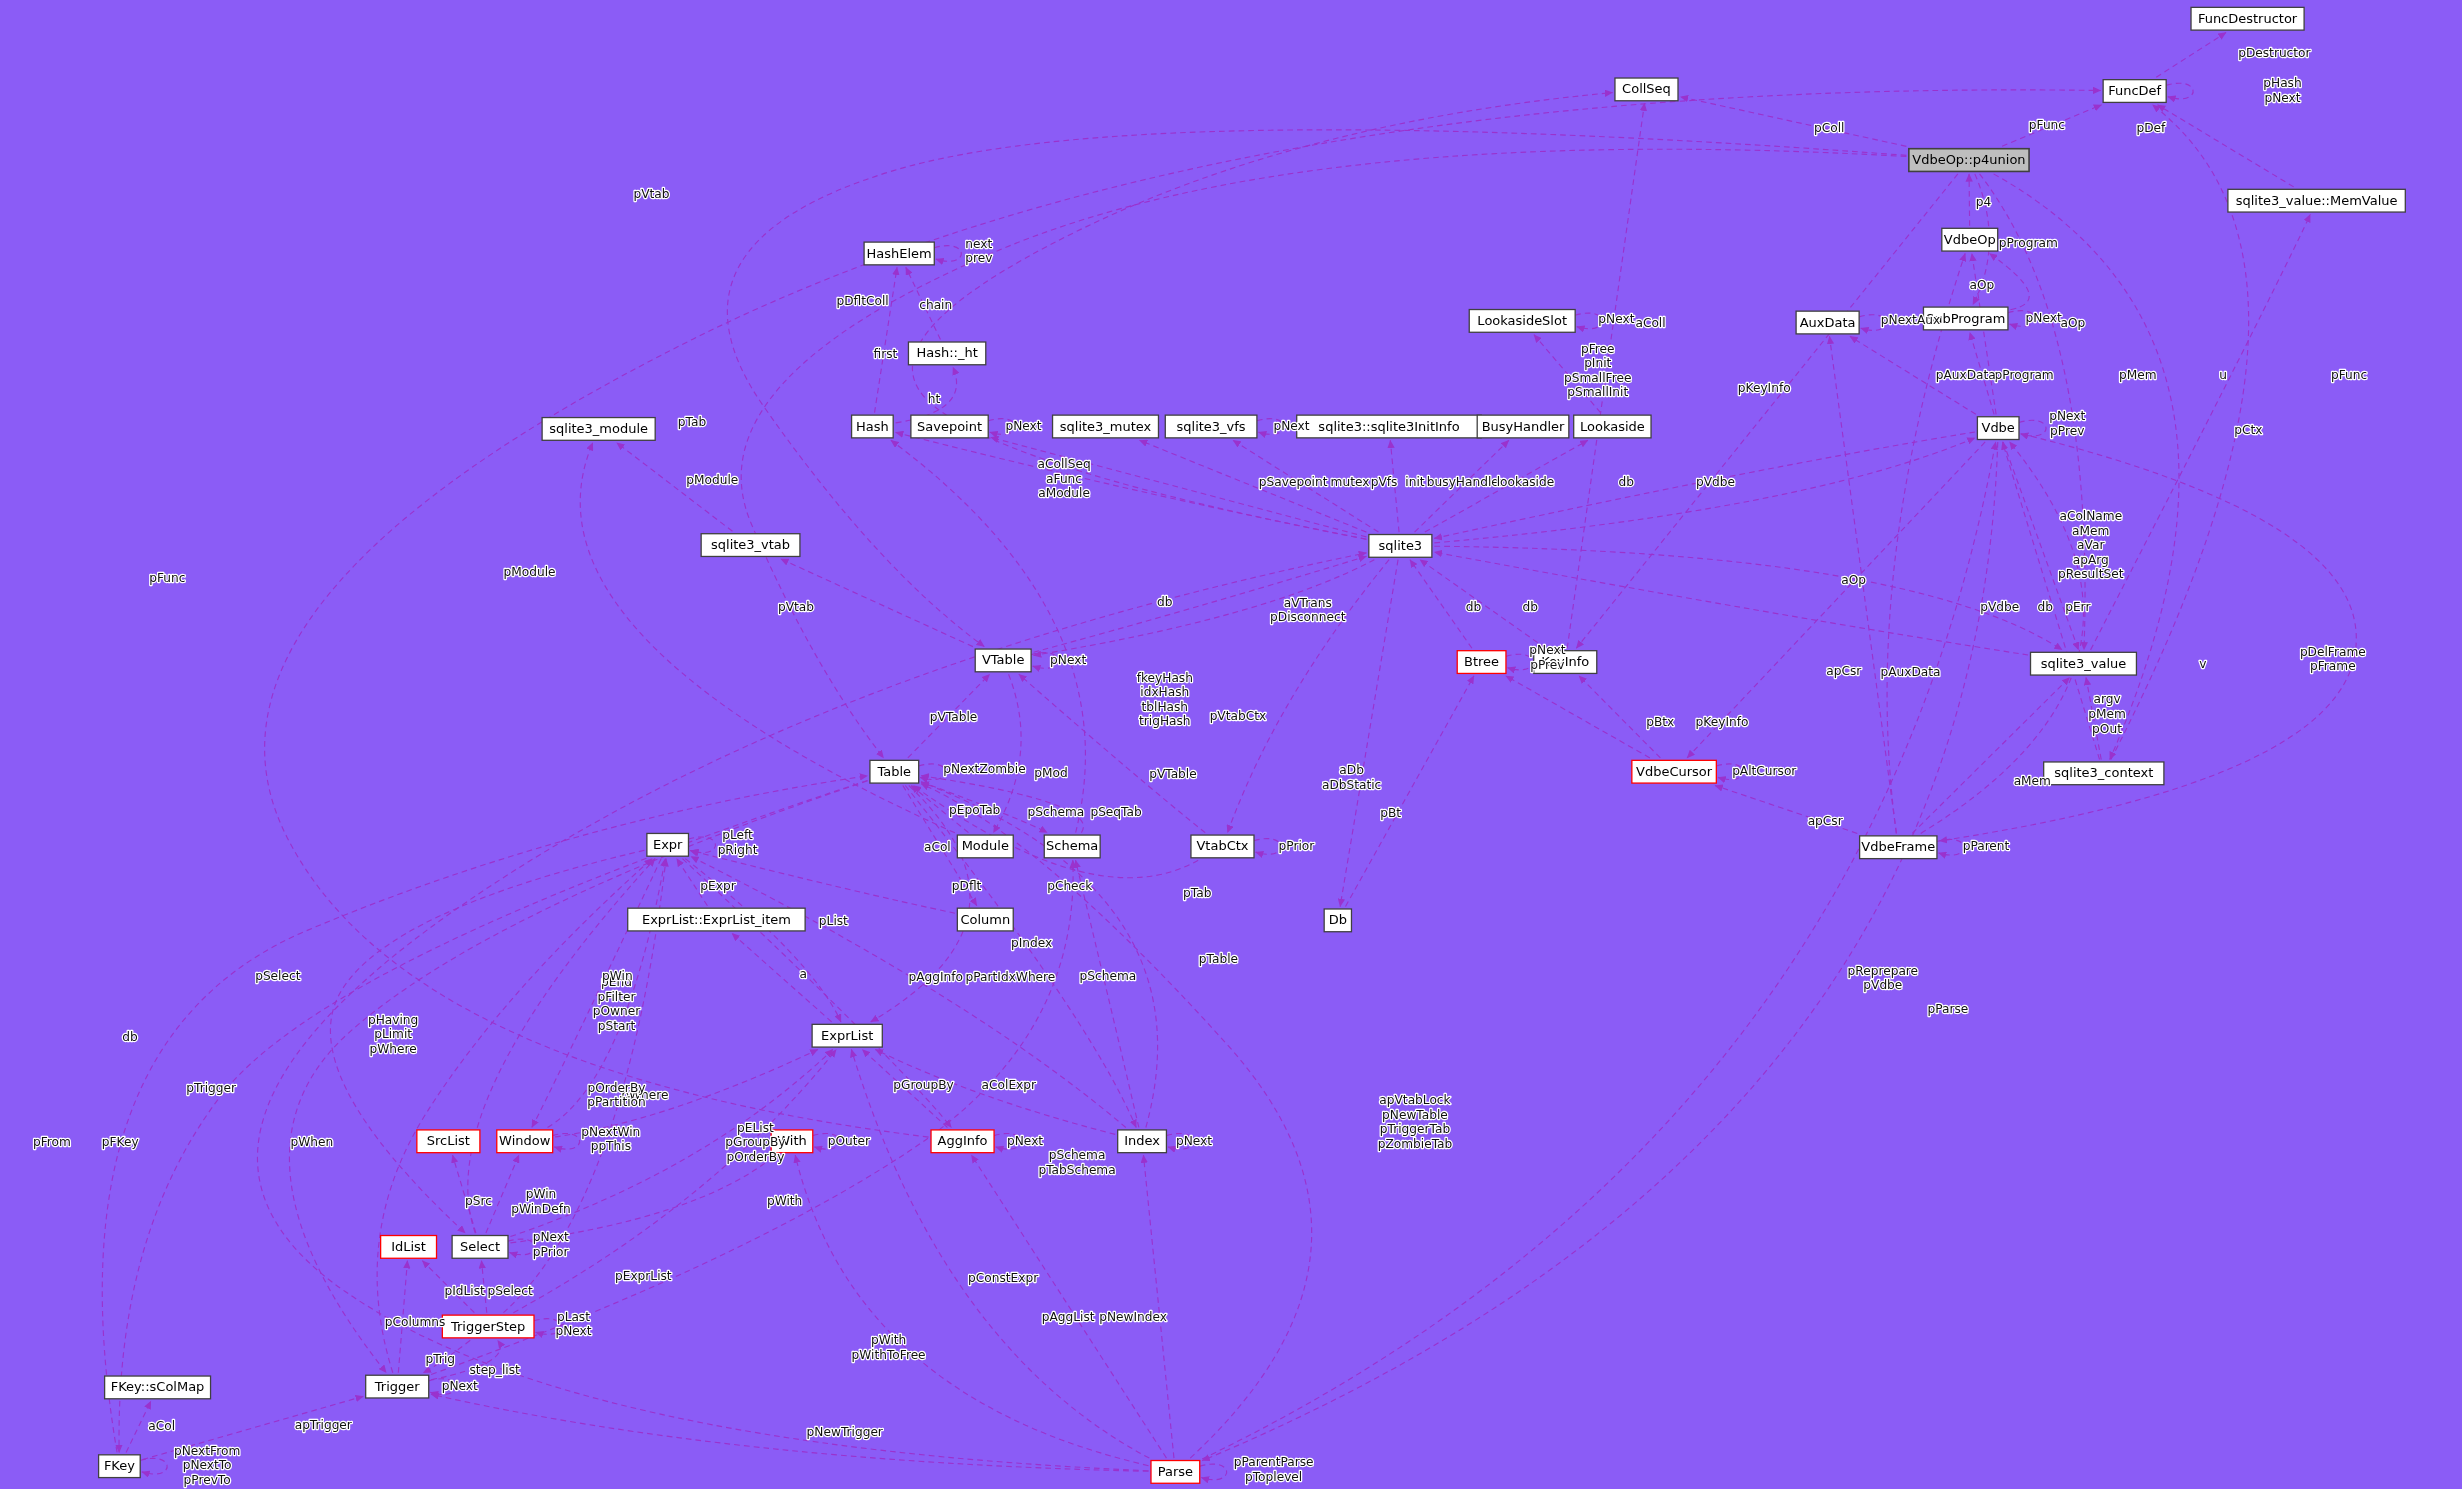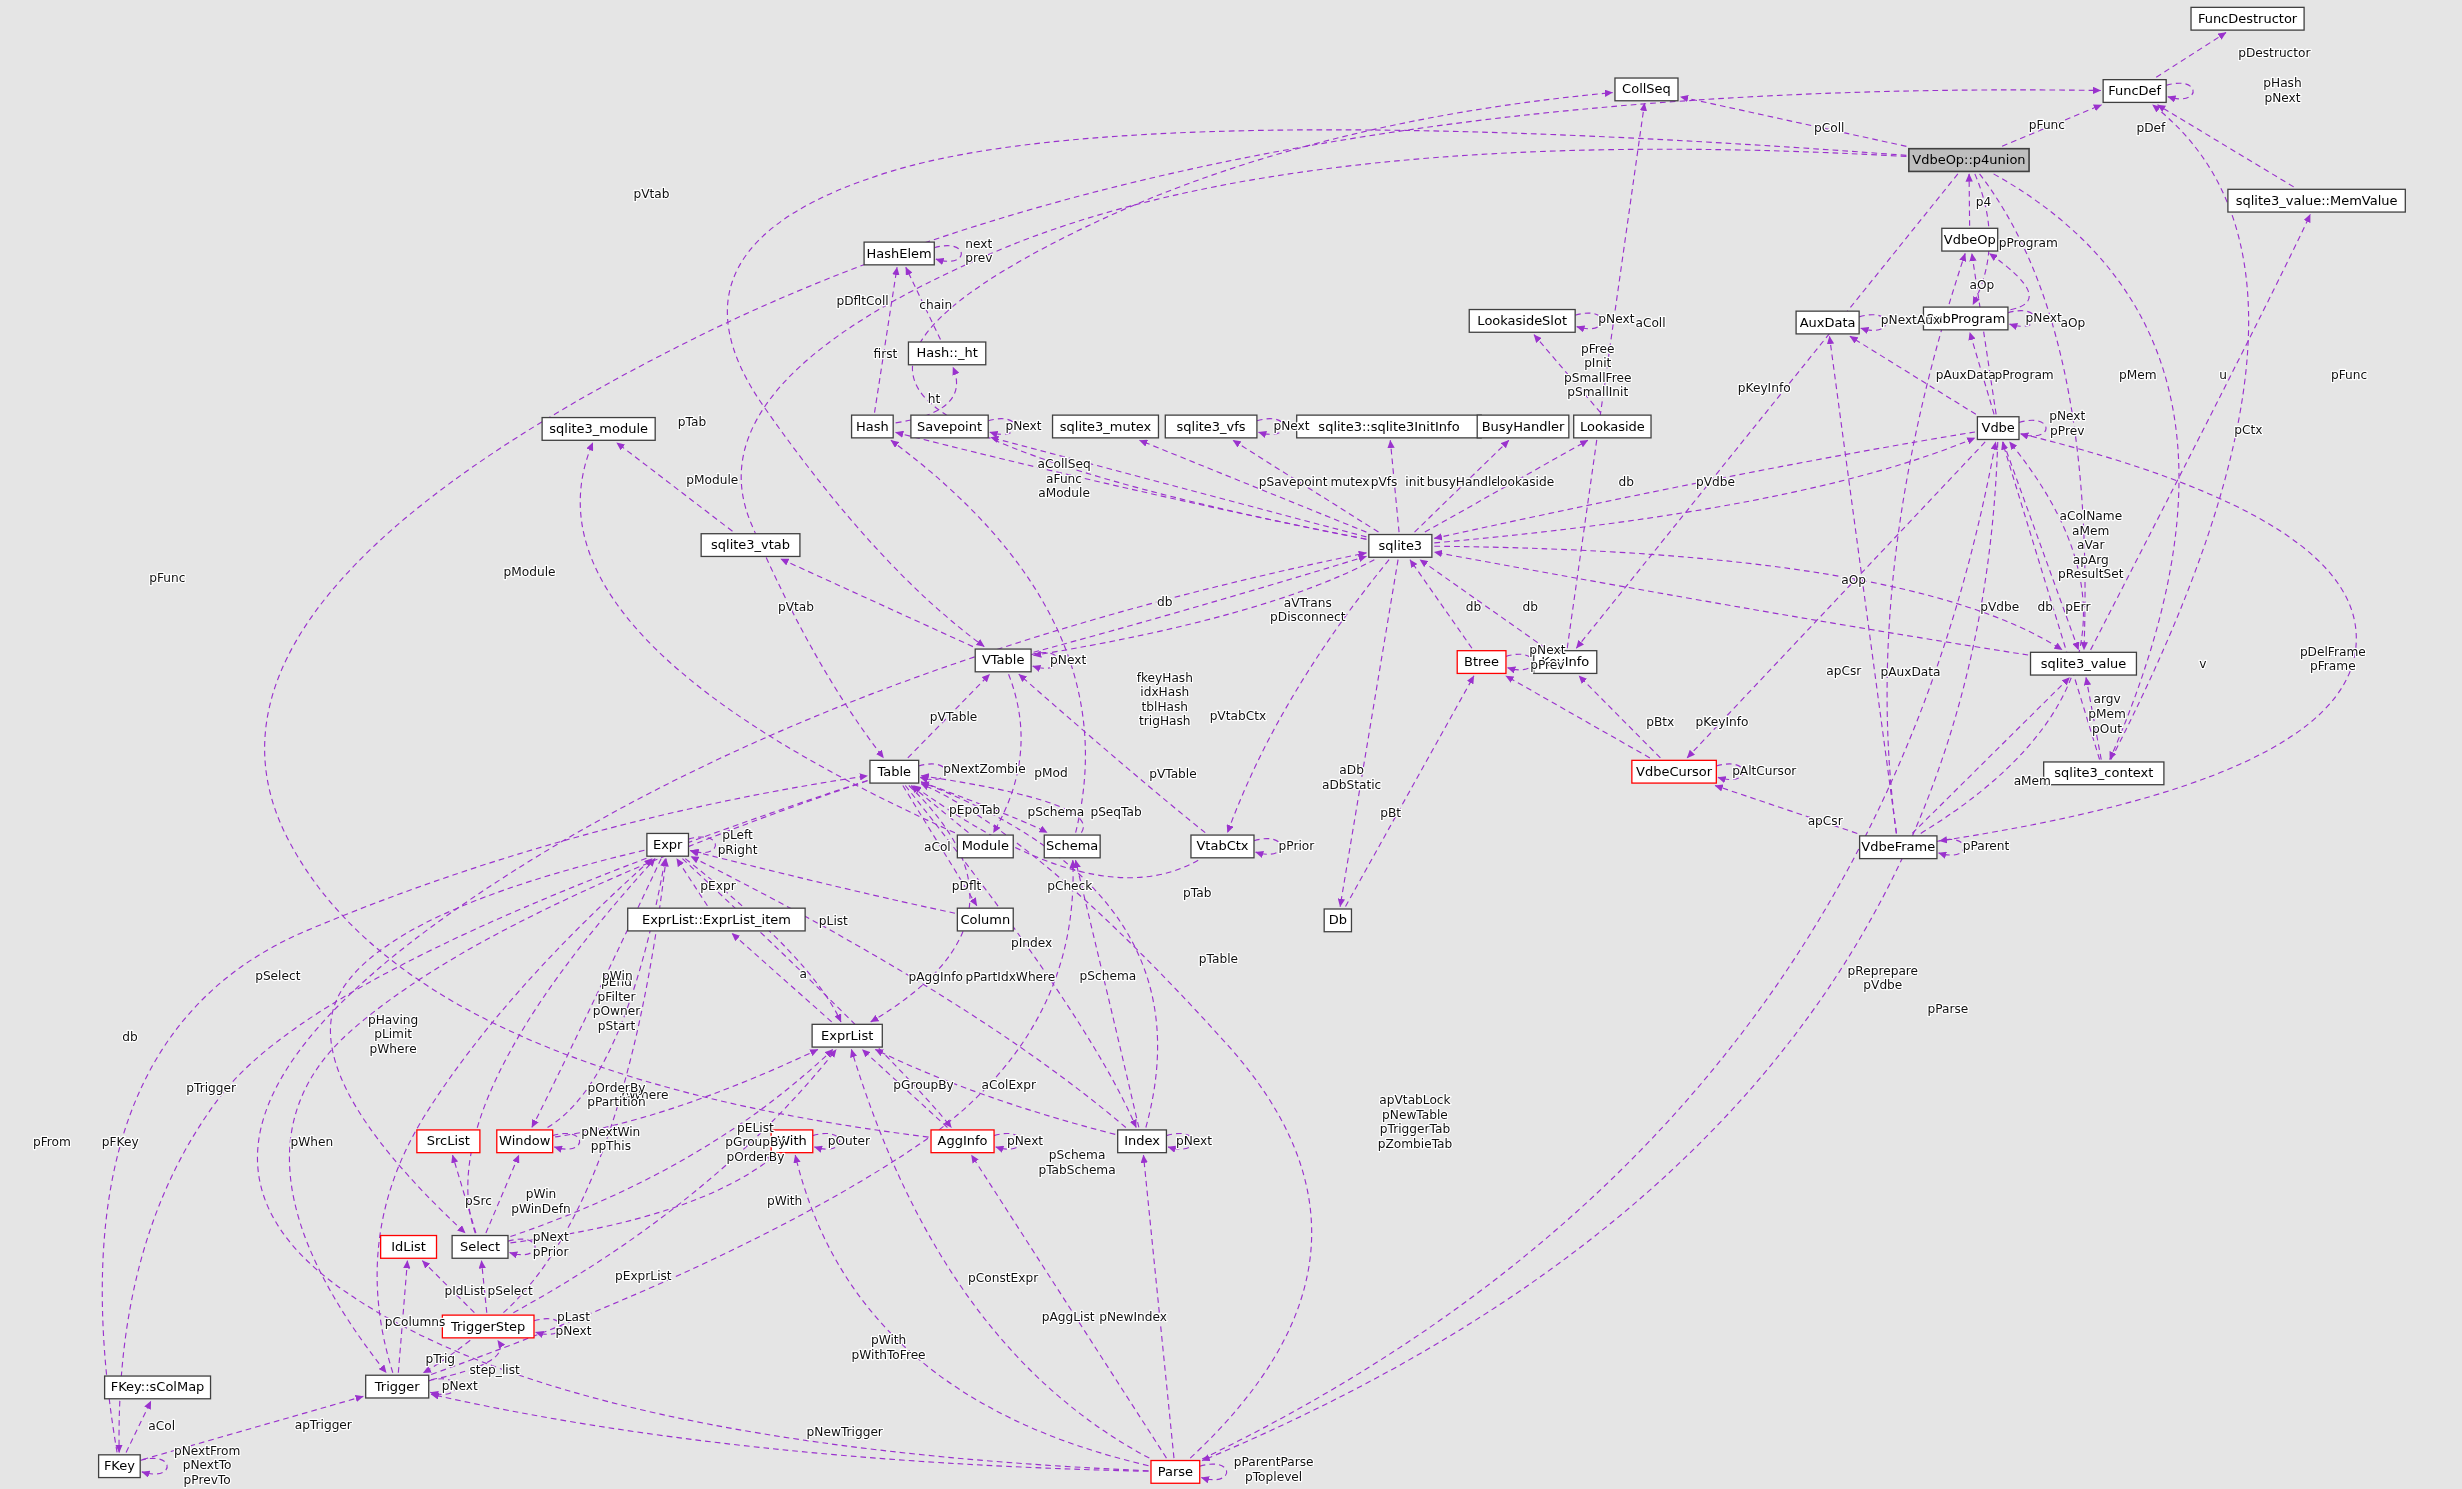--- a/index.html
+++ b/index.html
@@ -1,17 +1,17 @@
 <!DOCTYPE html>
 <html style="font-size:13px"><head>
 <meta charset="utf-8">
 <style>
   html,body{margin:0;padding:0;background:#ffffff;}
   body{font-family:"DejaVu Sans","Liberation Sans",sans-serif;}
-  #diagram-wrap{width:2462px;height:1489px;position:relative;background:#e5e5e5;overflow:hidden;}
+  #diagram-wrap{width:2462px;height:1489px;position:relative;background:#8b5cf6;overflow:hidden;}
   svg{display:block;}
   .node-rect{fill:#ffffff;stroke:#404040;stroke-width:1.6;}
   .node-rect.red{stroke:#ff0000;}
   .node-rect.highlight{fill:#bebebe;stroke:#404040;stroke-width:2;}
   .node-label{font-size:16px;fill:#000000;text-anchor:middle;}
   .edge{fill:none;stroke:#9a32cd;stroke-width:1.4;stroke-dasharray:7,5;}
   .edge-label{font-size:15px;fill:#101010;text-anchor:middle;paint-order:stroke;stroke:#ffffff;stroke-width:3px;stroke-linejoin:round;}
 </style>
 </head>
 <body>

